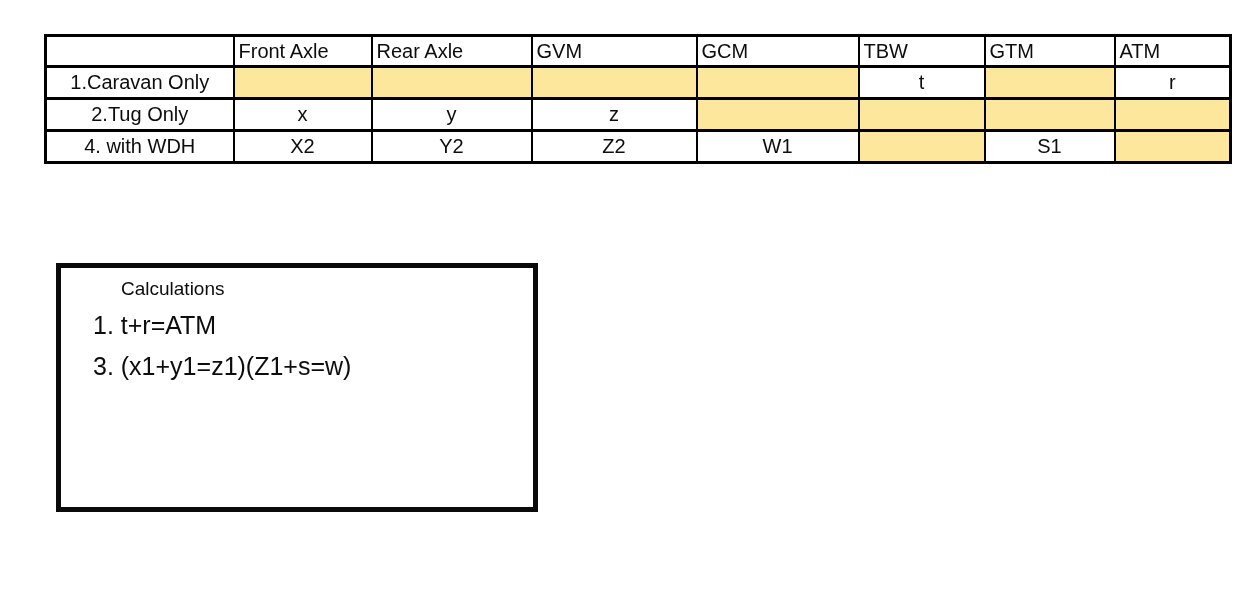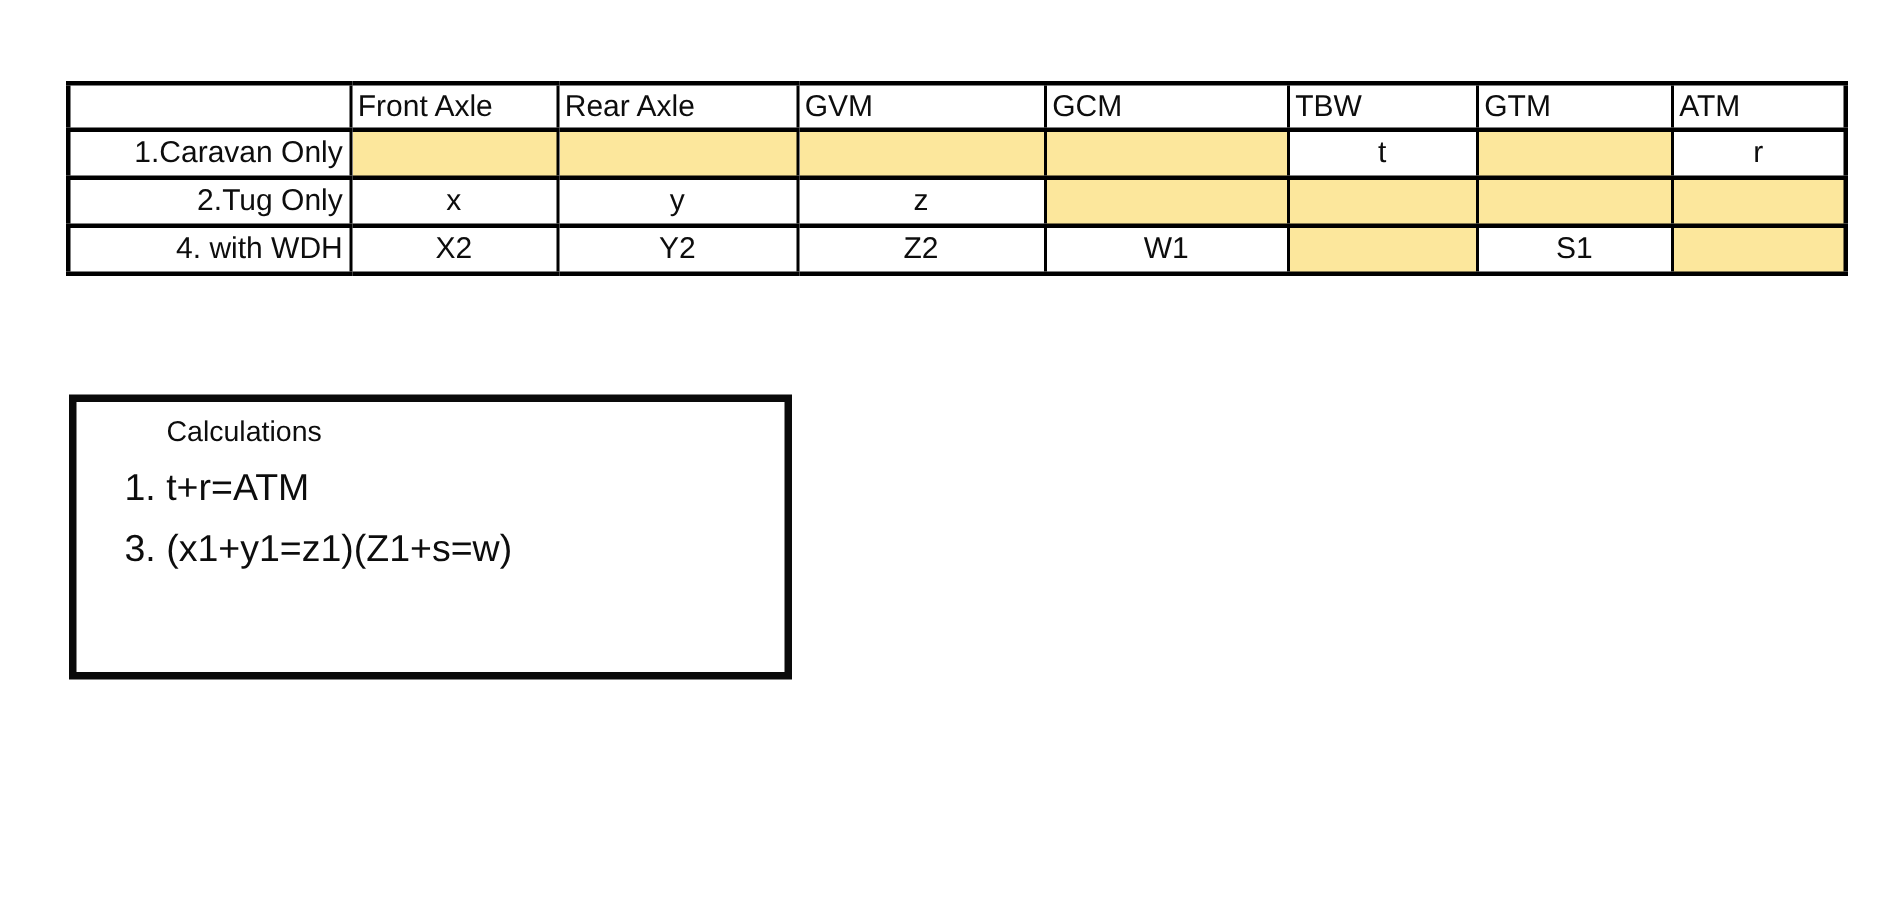--- a/index.html
+++ b/index.html
@@ -10,47 +10,47 @@
     background: #ffffff;
     font-family: "Liberation Sans", sans-serif;
     color: #0d0d0d;
     position: relative;
     overflow: hidden;
   }
 
   
   table.grid {
     position: absolute;
-    left: 44px; top: 54px;
+    left: 44px; top: 34px;
     border-collapse: collapse;
     table-layout: fixed;
     border: 3px solid var(--border);
   }
   table.grid th, table.grid td {
     border: 2px solid var(--border);
     border-top-width: 3px;
     border-bottom-width: 3px;
     height: 32px;
     padding: 0 4px;
     font-size: 20px;
     font-weight: normal;
     white-space: nowrap;
     overflow: hidden;
     background: #ffffff;
   }
   table.grid th { text-align: left; height: 31px; }
-  table.grid td.row-label { text-align: right; margin-left: 27px; }
+  table.grid td.row-label { text-align: center; margin-left: 27px; }
   table.grid td.value { text-align: center; }
   table.grid td.hl { background: var(--hl); }
 
   
   .calc-box {
     position: absolute;
-    left: 46px; top: 263px;
-    width: 482px; height: 190px;
+    left: 56px; top: 263px;
+    width: 482px; height: 249px;
     border: 5px solid #0a0a0a;
     background: #ffffff;
   }
   .calc-title {
     margin: 9px 0 4px 60px;
     font-size: 19px;
     line-height: 24px;
   }
   .calc-line {
     margin-left: 32px;

